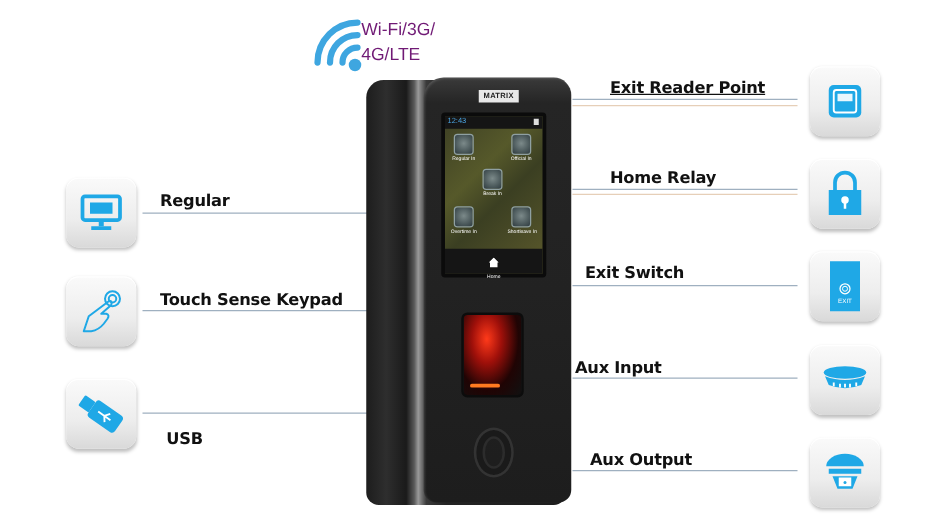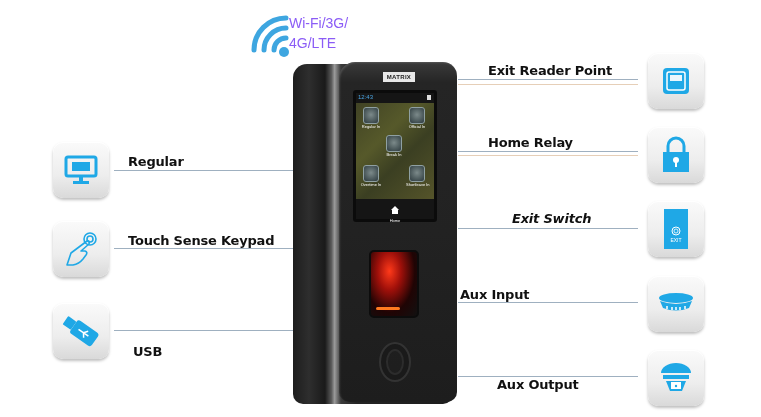--- a/index.html
+++ b/index.html
@@ -15,21 +15,21 @@
 
   .tile {
     position: absolute; width: 56px; height: 56px; border-radius: 10px;
     background: linear-gradient(180deg, #fafafa 0%, #ededed 60%, #d9d9d9 100%);
     box-shadow: 0 2px 3px rgba(0,0,0,0.25), inset 0 1px 0 #fff;
     display: flex; align-items: center; justify-content: center;
   }
   .tile svg { display: block; }
 
   .wifi { position: absolute; left: 248px; top: 10px; }
-  .wifi-text { position: absolute; left: 289px; top: 13px; font-size: 14px; line-height: 20px; color: #8b5cf6; font-family: "Liberation Sans", sans-serif; }
+  .wifi-text { position: absolute; left: 289px; top: 13px; font-size: 14px; line-height: 20px; color: #701a75; font-family: "Liberation Sans", sans-serif; }
 
   
   .device { position: absolute; left: 293px; top: 58px; width: 164px; height: 348px; }
   .dev-back {
     position: absolute; left: 0; top: 6px; width: 160px; height: 340px;
     border-radius: 14px 18px 10px 10px;
     background: linear-gradient(90deg, #1d1d1d 0%, #2e2e2e 10%, #1a1a1a 20%, #5a5a5a 24%, #9a9a9a 26%, #3a3a3a 30%, #232323 40%, #1c1c1c 100%);
   }
   .dev-face {
     position: absolute; left: 46px; top: 4px; width: 118px; height: 340px;
@@ -162,21 +162,21 @@
           </svg>
           <div class="home-label">Home</div>
         </div>
       </div>
     </div>
     <div class="fp-window"></div>
     <div class="round-btn"></div>
   </div>
 </div>
 
-<div class="label" style="left:488px;top:63px;">Exit Reader Point</div>
+<div class="label" style="left:488px;top:63px;text-decoration:underline;">Exit Reader Point</div>
 <div class="line" style="left:458px;top:79px;width:180px;"></div>
 <div class="line tan" style="left:458px;top:84px;width:180px;"></div>
 <div class="tile" style="left:648px;top:53px;">
   <svg width="30" height="30" viewBox="0 0 30 30">
     <rect x="2" y="2" width="26" height="26" rx="4" fill="#1fa8e6"></rect>
     <rect x="6" y="6" width="18" height="18" rx="2" fill="none" stroke="#fff" stroke-width="1.5"></rect>
     <rect x="9" y="9" width="12" height="6" fill="#fff" opacity="0.9"></rect>
   </svg>
 </div>
 
@@ -185,42 +185,42 @@
 <div class="line tan" style="left:458px;top:155px;width:180px;"></div>
 <div class="tile" style="left:648px;top:127px;">
   <svg width="32" height="38" viewBox="0 0 32 38">
     <path d="M8 16 V10 A8 8 0 0 1 24 10 V16" fill="none" stroke="#1fa8e6" stroke-width="3"></path>
     <rect x="3" y="16" width="26" height="20" fill="#1fa8e6"></rect>
     <circle cx="16" cy="24" r="3" fill="#fff"></circle>
     <rect x="15" y="25" width="2" height="6" fill="#fff"></rect>
   </svg>
 </div>
 
-<div class="label" style="left:512px;top:211px;font-style:italic;">Exit Switch</div>
+<div class="label" style="left:468px;top:211px;">Exit Switch</div>
 <div class="line" style="left:458px;top:228px;width:180px;"></div>
 <div class="tile" style="left:648px;top:201px;">
   <svg width="28" height="44" viewBox="0 0 28 44">
     <rect x="2" y="2" width="24" height="40" fill="#1fa8e6"></rect>
     <circle cx="14" cy="24" r="4" fill="none" stroke="#fff" stroke-width="1"></circle>
     <circle cx="14" cy="24" r="2" fill="none" stroke="#fff" stroke-width="0.8"></circle>
     <text x="14" y="35" font-size="5" fill="#fff" text-anchor="middle" font-family="Liberation Sans, sans-serif">EXIT</text>
   </svg>
 </div>
 
 <div class="label" style="left:460px;top:287px;">Aux Input</div>
 <div class="line" style="left:458px;top:302px;width:180px;"></div>
 <div class="tile" style="left:648px;top:276px;">
   <svg width="40" height="26" viewBox="0 0 40 26">
     <ellipse cx="20" cy="7" rx="17" ry="5" fill="#1fa8e6"></ellipse>
     <path d="M4 10 Q20 16 36 10 L33 17 Q20 22 7 17 Z" fill="#1fa8e6"></path>
     <path d="M11 15 V18 M16 16 V19 M20 16 V19 M24 16 V19 M29 15 V18" stroke="#fff" stroke-width="1.5"></path>
   </svg>
 </div>
 
-<div class="label" style="left:497px;top:361px;margin-top:16px;">Aux Output</div>
+<div class="label" style="left:472px;top:361px;">Aux Output</div>
 <div class="line" style="left:458px;top:376px;width:180px;"></div>
 <div class="tile" style="left:648px;top:350px;">
   <svg width="34" height="34" viewBox="0 0 34 34">
     <path d="M2 12 A15 10 0 0 1 32 12 Z" fill="#1fa8e6"></path>
     <rect x="4" y="14" width="26" height="4" fill="#1fa8e6"></rect>
     <path d="M7 20 H27 L23 30 H11 Z" fill="#1fa8e6"></path>
     <rect x="12" y="21" width="10" height="7" fill="#fff"></rect>
     <circle cx="17" cy="25" r="1.2" fill="#1fa8e6"></circle>
   </svg>
 </div>

